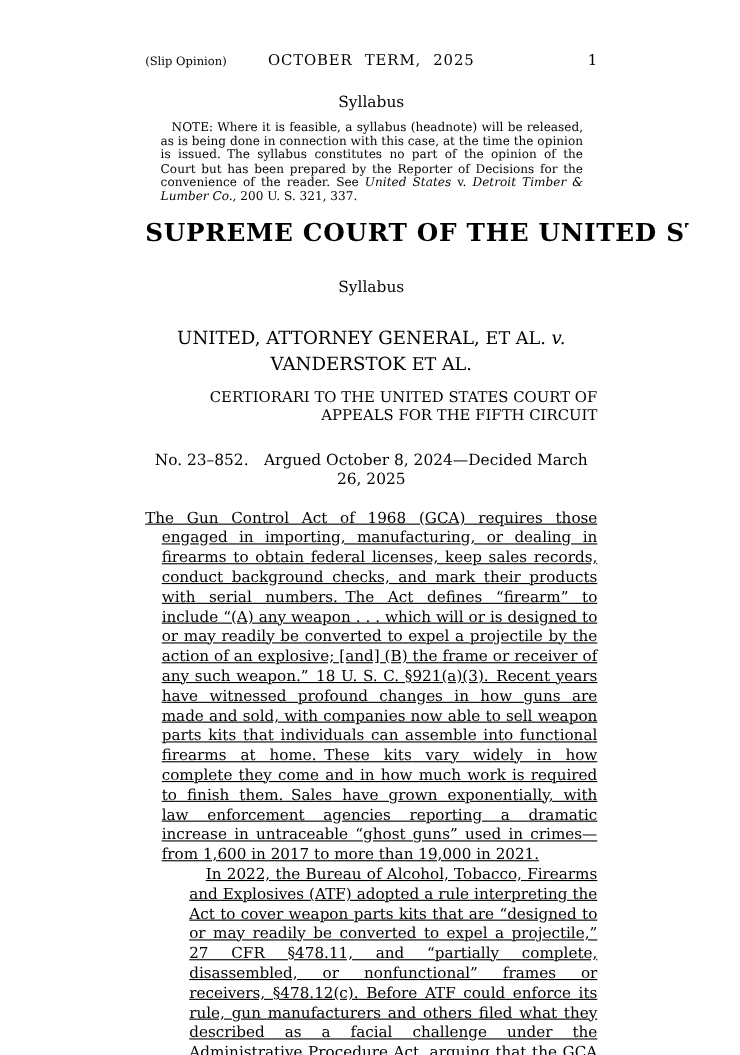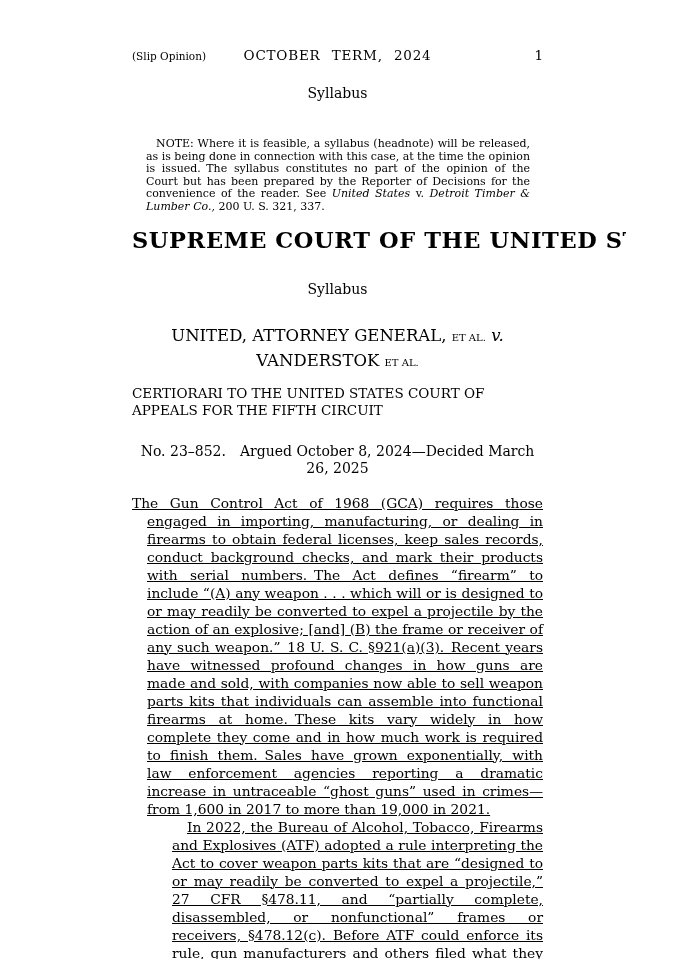--- a/index.html
+++ b/index.html
@@ -42,21 +42,21 @@
     text-align: right;
   }
   .syllabus-label {
     margin-top: 22px;
     text-align: center;
     font-size: 14px;
     line-height: 17px;
   }
   
   .headnote {
-    margin: 36px 13px 0 14px;
+    margin: 8px 13px 0 14px;
     font-size: 11px;
     line-height: 12.6px;
     text-align: justify;
     text-indent: 10px;
   }
   .headnote .ital { font-style: italic; }
   
   .court-name {
     margin-top: 13px;
     text-align: center;
@@ -72,27 +72,27 @@
     font-size: 14px;
     line-height: 17px;
   }
   
   .case-title {
     margin-top: 26px;
     text-align: center;
     font-size: 16.5px;
     line-height: 23px;
   }
-  .case-title .smallcaps { font-size: 10px; }
+  .case-title .smallcaps { font-size: 16px; }
   .case-title .versus { font-style: italic; }
   
   .certiorari {
     margin: 11px auto 0 auto;
     max-width: 482px;
-    text-align: left;
+    text-align: right;
     font-size: 13.5px;
     line-height: 17px;
   }
   
   .docket {
     margin-top: 24px;
     text-align: center;
     font-size: 14px;
     line-height: 17px;
     white-space: pre-wrap;
@@ -111,21 +111,21 @@
   .syllabus-body p.hanging { text-indent: -15px; }
   .syllabus-body p.indented { text-indent: 15px; margin-left: 40px; }
 </style>
 </head>
 <body>
 
 <div class="page">
 
   <div class="running-head">
     <span class="rh-left">(Slip Opinion)</span>
-    <span class="rh-center">OCTOBER TERM, 2024</span>
+    <span class="rh-center">OCTOBER TERM, 2025</span>
     <span class="rh-right">1</span>
   </div>
 
   <div class="syllabus-label">Syllabus</div>
 
   <div class="headnote"><span>NOTE: Where it is feasible, a syllabus (headnote) will be released, as is being done in connection with this case, at the time the opinion is issued. The syllabus constitutes no part of the opinion of the Court but has been prepared by the Reporter of Decisions for the convenience of the reader. See </span><span class="ital">United States</span><span> v. </span><span class="ital">Detroit Timber &amp; Lumber Co.,</span><span> 200 U. S. 321, 337.</span></div>
 
   <div class="court-name">SUPREME COURT OF THE UNITED STATES</div>
 
   <div class="syllabus-label-mid">Syllabus</div>

